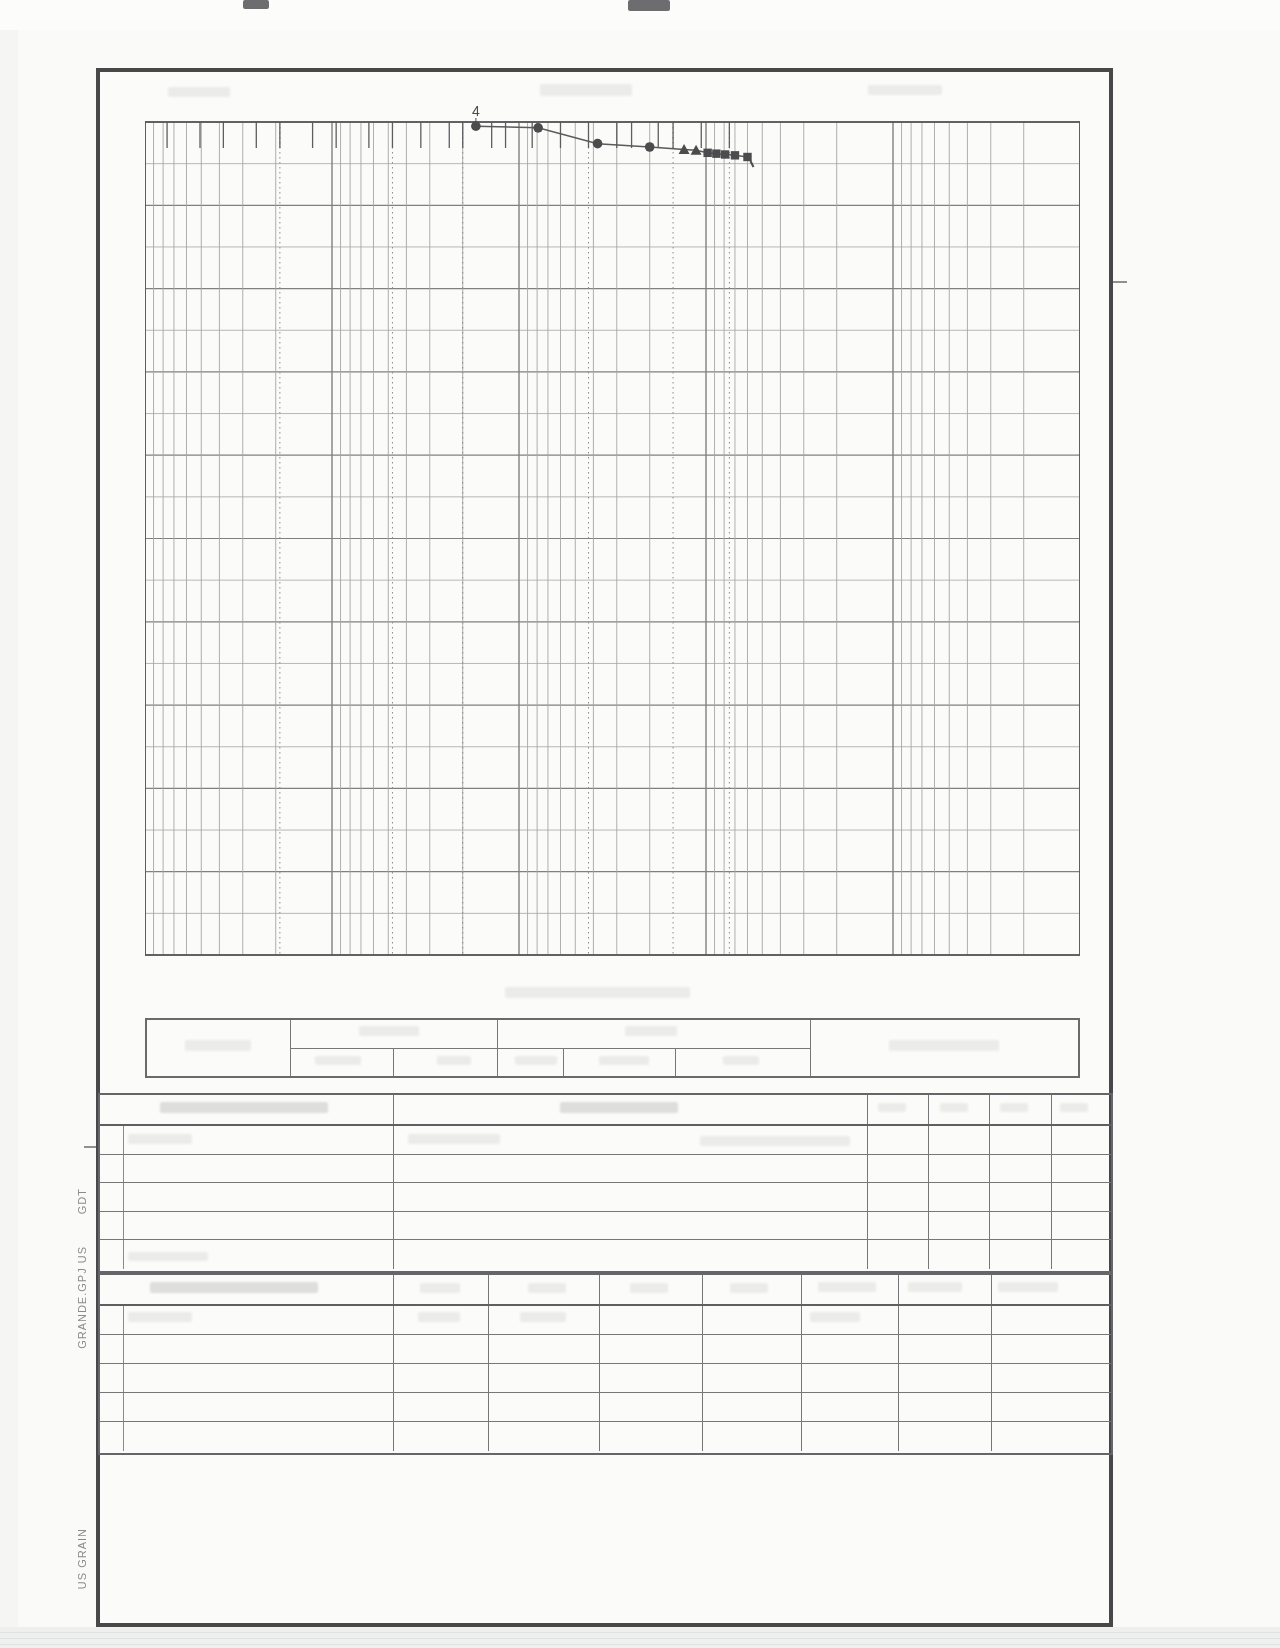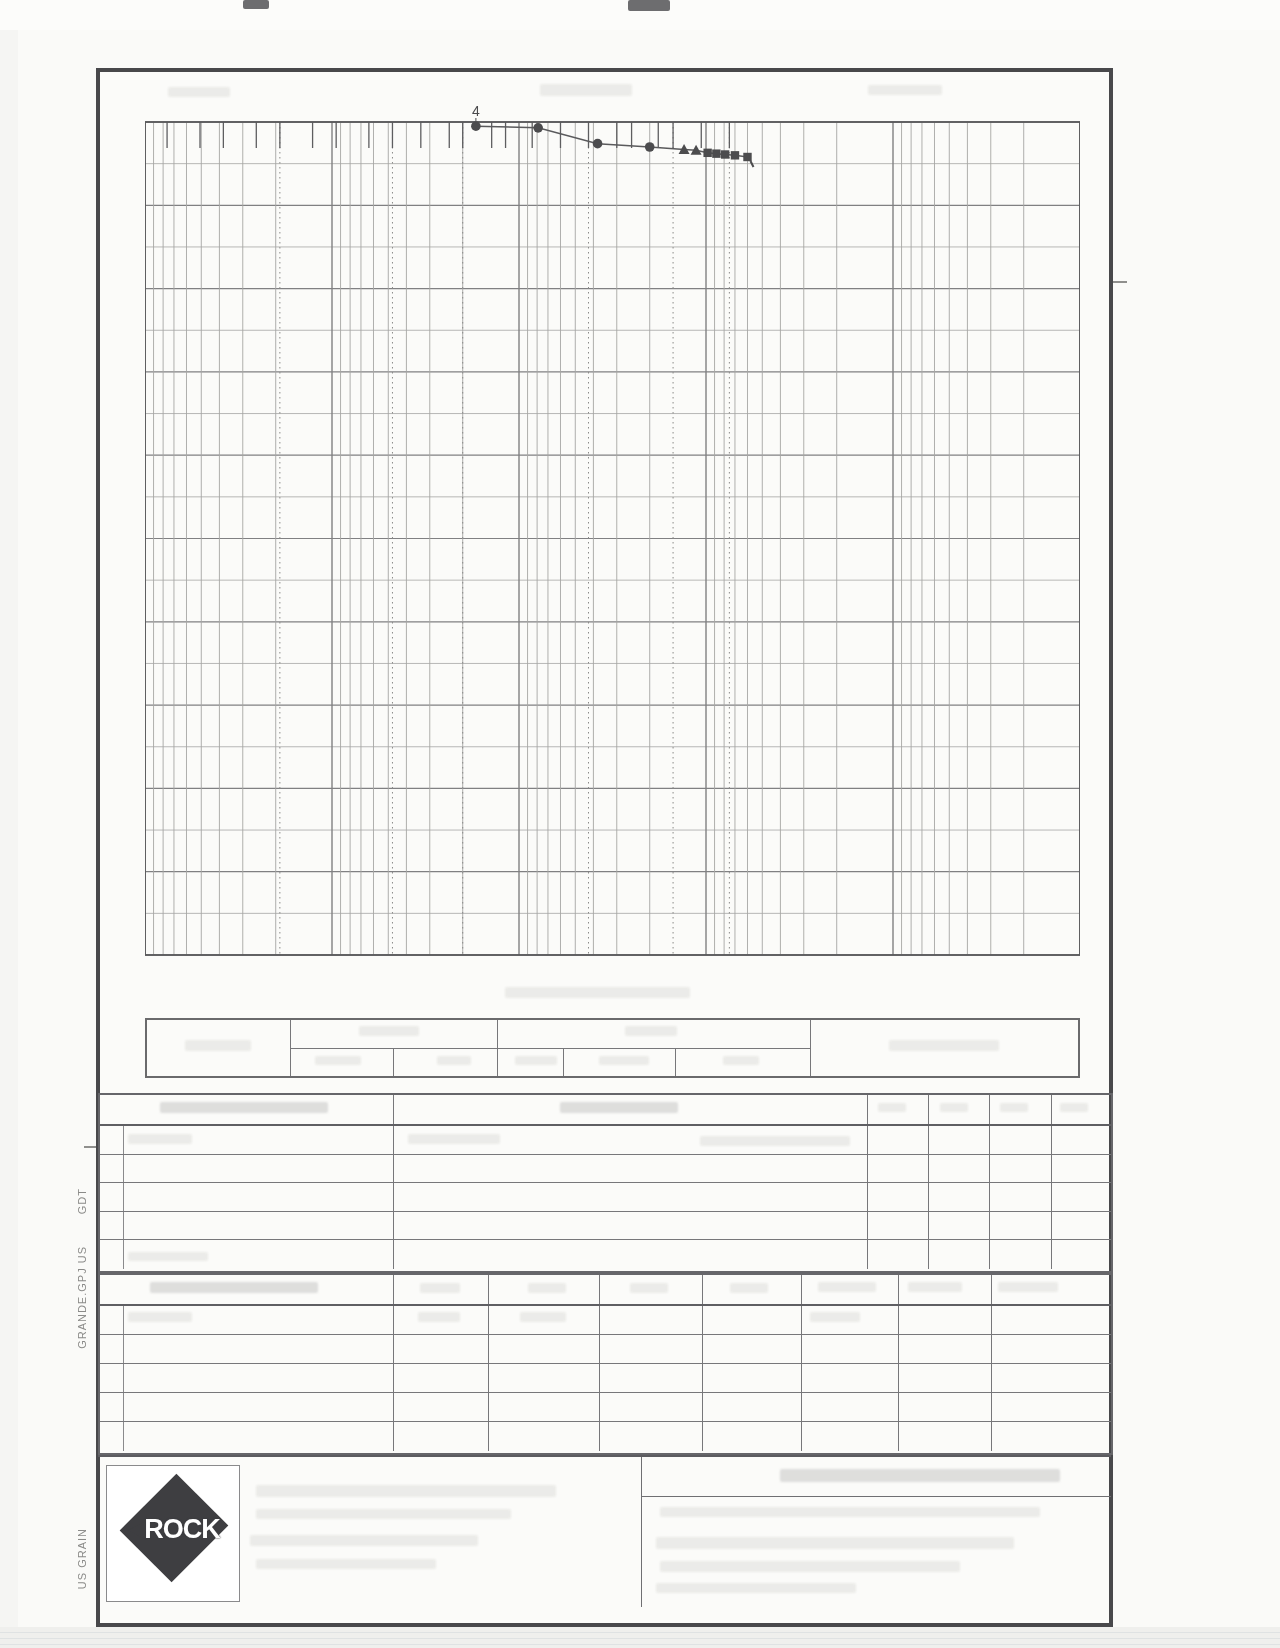--- a/index.html
+++ b/index.html
@@ -358,36 +358,18 @@
   <div class="ghost" style="left:630px;top:1283px;width:38px;height:10px;"></div>
   <div class="ghost" style="left:730px;top:1283px;width:38px;height:10px;"></div>
   <div class="ghost" style="left:818px;top:1282px;width:58px;height:10px;"></div>
   <div class="ghost" style="left:908px;top:1282px;width:54px;height:10px;"></div>
   <div class="ghost" style="left:998px;top:1282px;width:60px;height:10px;"></div>
   <div class="ghost" style="left:128px;top:1312px;width:64px;height:10px;"></div>
   <div class="ghost" style="left:418px;top:1312px;width:42px;height:10px;"></div>
   <div class="ghost" style="left:520px;top:1312px;width:46px;height:10px;"></div>
   <div class="ghost" style="left:810px;top:1312px;width:50px;height:10px;"></div>
 
-  <div class="footer">
-    <div class="vdiv"></div>
-    <div class="hdivR"></div>
-    <div class="logobox">
-      <div class="diamond"></div>
-      <div class="logotext"><span class="arr">◀</span><span>ROCK</span></div>
-    </div>
-
-    <div class="ghost" style="left:158px;top:28px;width:300px;height:12px;"></div>
-    <div class="ghost" style="left:158px;top:52px;width:255px;height:10px;"></div>
-    <div class="ghost" style="left:152px;top:78px;width:228px;height:11px;"></div>
-    <div class="ghost" style="left:158px;top:102px;width:180px;height:10px;"></div>
-    <div class="ghost dk" style="left:682px;top:12px;width:280px;height:13px;"></div>
-    <div class="ghost" style="left:562px;top:50px;width:380px;height:10px;"></div>
-    <div class="ghost" style="left:558px;top:80px;width:358px;height:12px;"></div>
-    <div class="ghost" style="left:562px;top:104px;width:300px;height:11px;"></div>
-    <div class="ghost" style="left:558px;top:126px;width:200px;height:10px;"></div>
-  </div>
 
   <div class="strip-bottom"></div>
   <div class="scanline" style="top:1632px;"></div>
   <div class="scanline" style="top:1638px;"></div>
   <div class="scanline" style="top:1644px;"></div>
 </div>
 
 </body></html>

